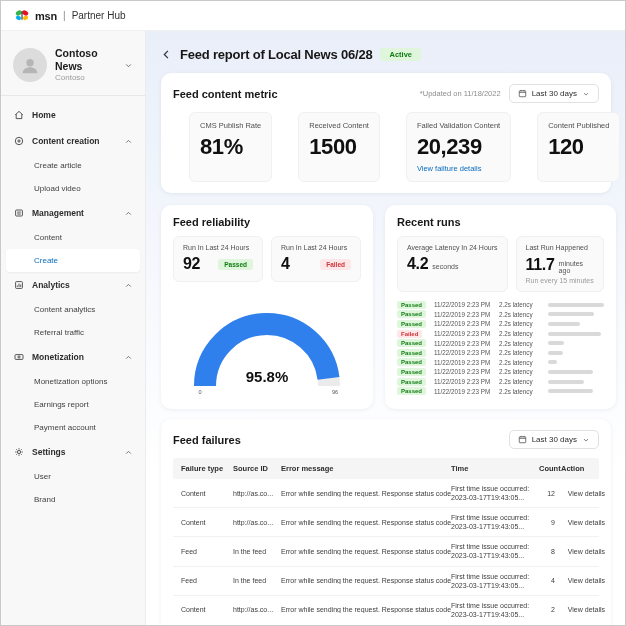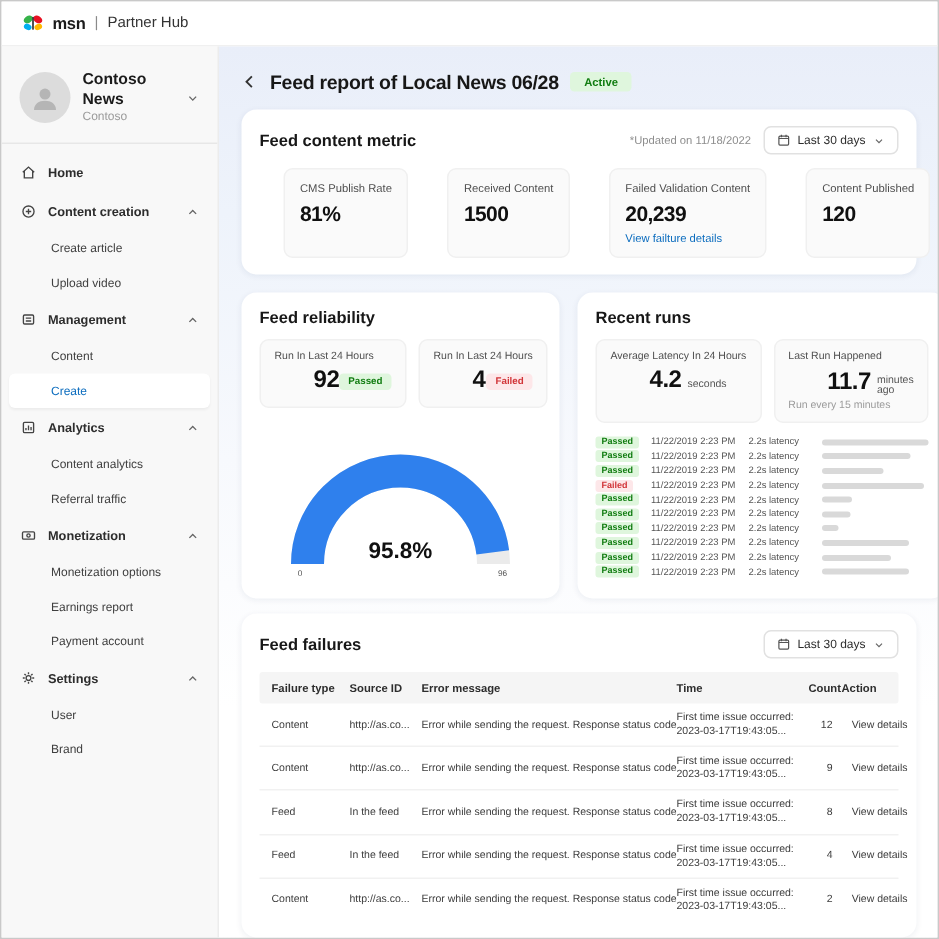--- a/index.html
+++ b/index.html
@@ -42,31 +42,31 @@
   .card-head { display:flex; align-items:center; margin-bottom:9px; }
   .card-title { font-size:11px; font-weight:bold; color:#171717; }
   .head-right { margin-left:auto; display:flex; align-items:center; gap:8px; }
   .updated { font-size:7.5px; color:#8d8d8d; }
   .range-btn { display:flex; align-items:center; gap:5px; background:#fff; border:1px solid #e1e1e1; border-radius:5px; padding:4px 8px; font-size:8px; color:#2d2d2d; cursor:pointer; }
 
   .metric-card { margin-bottom:12px; }
   .tiles { display:grid; grid-template-columns:repeat(4,1fr); gap:10px; }
   .tile { background:#fafafa; border:1px solid #f0f0f0; border-radius:6px; padding:8px 10px; min-height:58px;margin-left:16px; }
   .tile-label { font-size:7.5px; color:#4f4f4f; margin-bottom:4px; white-space:nowrap; }
-  .tile-value { font-size:14px; font-weight:bold; color:#101010; letter-spacing:-0.4px; }
+  .tile-value { font-size:22px; font-weight:bold; color:#101010; letter-spacing:-0.4px; }
   .tile-link { font-size:7.5px; color:#0b6cbe; margin-top:4px; cursor:pointer; }
 
   .two-col { display:flex; gap:12px; margin-bottom:10px; }
   .reliability-card { width:212px; flex:none; min-height:196px; }
   .recent-card { flex:1; min-height:196px; }
 
   .mini-tiles { display:grid; grid-template-columns:1fr 1fr; gap:8px; }
   .mini-tile { background:#fafafa; border:1px solid #f0f0f0; border-radius:6px; padding:7px 9px; min-height:46px; }
   .mini-label { font-size:7px; color:#4f4f4f; margin-bottom:4px; white-space:nowrap; }
-  .mini-value-row { display:flex; align-items:center;margin-left:26px; }
+  .mini-value-row { display:flex; align-items:center; }
   .mini-value { font-size:16px; font-weight:bold; color:#101010; letter-spacing:-0.3px; }
   .unit { font-size:7px; color:#555; margin-left:4px; margin-top:5px; }
   .mini-note { font-size:7px; color:#9b9b9b; margin-top:3px; white-space:nowrap; }
   .badge { font-size:6.5px; font-weight:bold; padding:2px 6px; border-radius:3px; margin-left:auto; }
   .badge.passed { background:#dff6dd; color:#107c10; }
   .badge.failed { background:#fde7e9; color:#d13438; }
 
   .gauge-wrap { display:flex; justify-content:center; margin-top:16px; position:relative; }
 
   .run-rows { margin-top:8px; }

